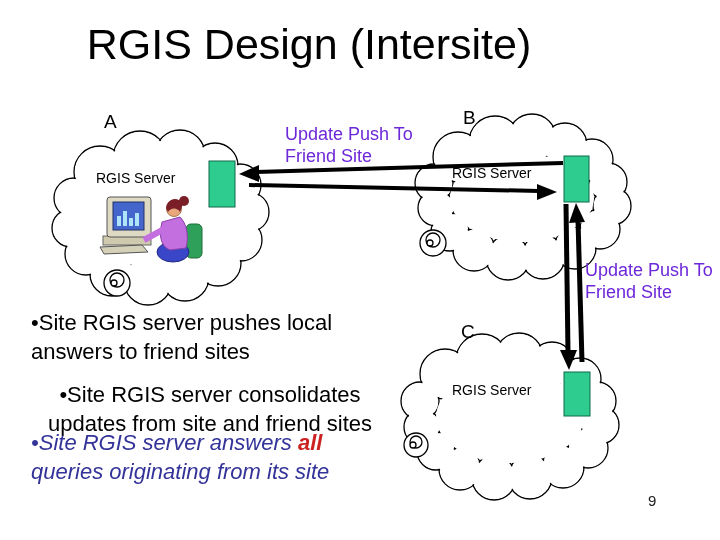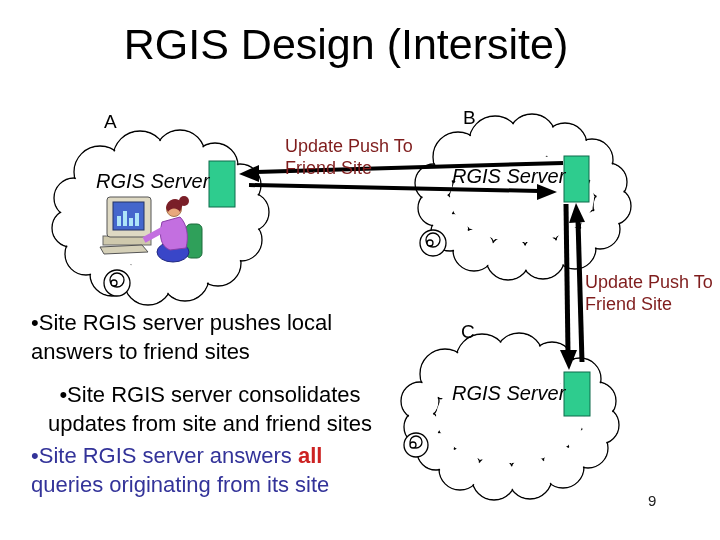--- a/index.html
+++ b/index.html
@@ -3,25 +3,25 @@
 <meta charset="utf-8">
 <style>
   html,body{margin:0;padding:0;background:#fff;}
   #slide{
     position:relative;width:720px;height:540px;background:#ffffff;overflow:hidden;
     font-family:"Liberation Sans","DejaVu Sans",sans-serif;color:#000;
   }
   .abs{position:absolute;}
   #title{
     left:0;top:20px;width:618px;text-align:center;
-    font-size:43px;letter-spacing:0px;color:#000;white-space:nowrap;padding-left:37px;
+    font-size:43px;letter-spacing:0px;color:#000;white-space:nowrap;
   }
   .cloud-letter{font-size:19px;color:#000;}
-  .server-label{font-size:20px;color:#000;white-space:nowrap;font-style:italic;}
-  .arrow-label{font-size:18px;color:#7f1d1d;width:142px;line-height:22px;margin-top:12px;}
+  .server-label{font-size:14px;color:#000;white-space:nowrap;}
+  .arrow-label{font-size:18px;color:#6d28d9;width:142px;line-height:22px;}
   .bullet{width:358px;font-size:22px;line-height:29px;color:#000;}
   .bullet.blue{color:#333399;}
   .bullet .hl{color:#cc2222;font-weight:bold;}
   #page-num{left:648px;top:492px;font-size:15px;color:#1a1a1a;}
   svg{position:absolute;left:0;top:0;}
 </style>
 </head>
 <body>
 
 <div id="slide">
@@ -200,17 +200,17 @@
   <div class="abs server-label" style="left:452px;top:165px;">RGIS Server</div>
   <div class="abs server-label" style="left:452px;top:382px;">RGIS Server</div>
 
   <div class="abs arrow-label" style="left:285px;top:123px;">Update Push To Friend Site</div>
   <div class="abs arrow-label" style="left:585px;top:259px;">Update Push To Friend Site</div>
 
   <div class="abs bullet" style="left:31px;top:308px;"><span>•</span><span>Site RGIS server pushes local answers to friend sites</span></div>
 
   <div class="abs bullet" style="left:31px;top:380px;text-align:center;"><span>•</span><span>Site RGIS server consolidates updates from site and friend sites</span></div>
 
-  <div class="abs bullet blue" style="left:31px;top:441px;"><span>•</span><span>Site RGIS server answers </span><span class="hl">all</span><span> queries originating from its site</span></div>
+  <div class="abs bullet blue" style="left:31px;top:428px;font-style:italic;"><span>•</span><span>Site RGIS server answers </span><span class="hl">all</span><span> queries originating from its site</span></div>
 
   <div id="page-num" class="abs">9</div>
 
 </div>
 
 </body></html>

